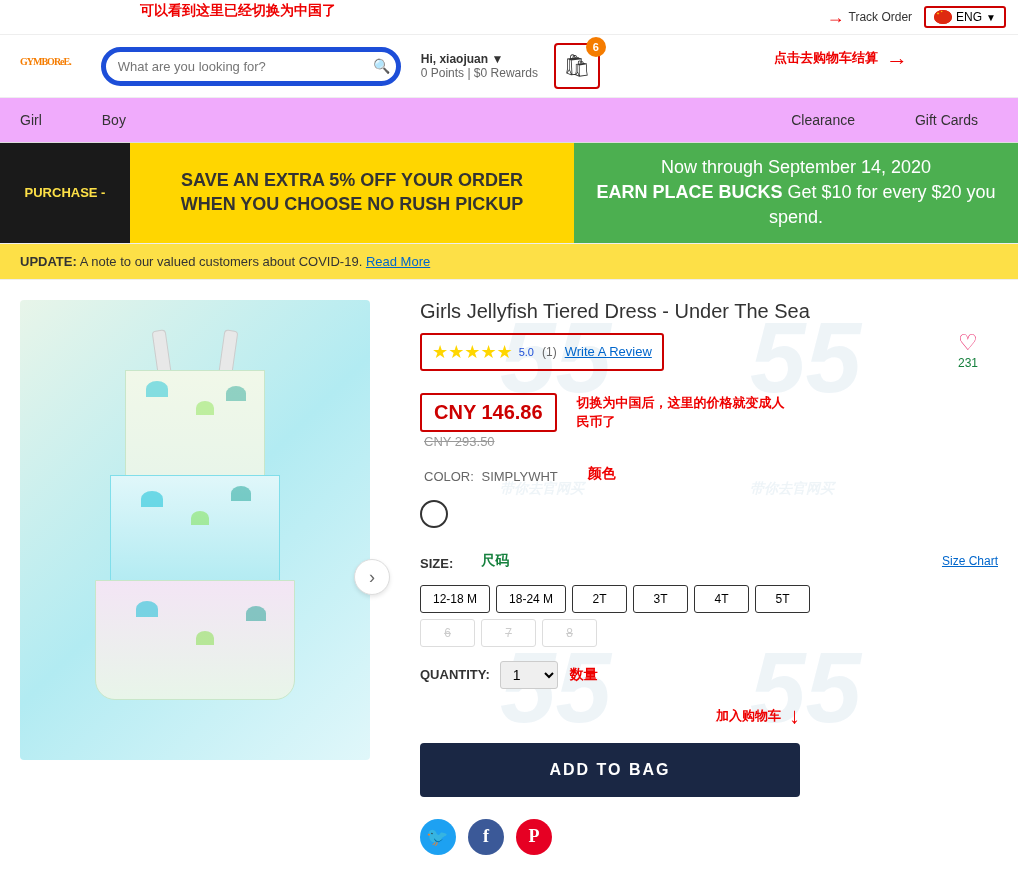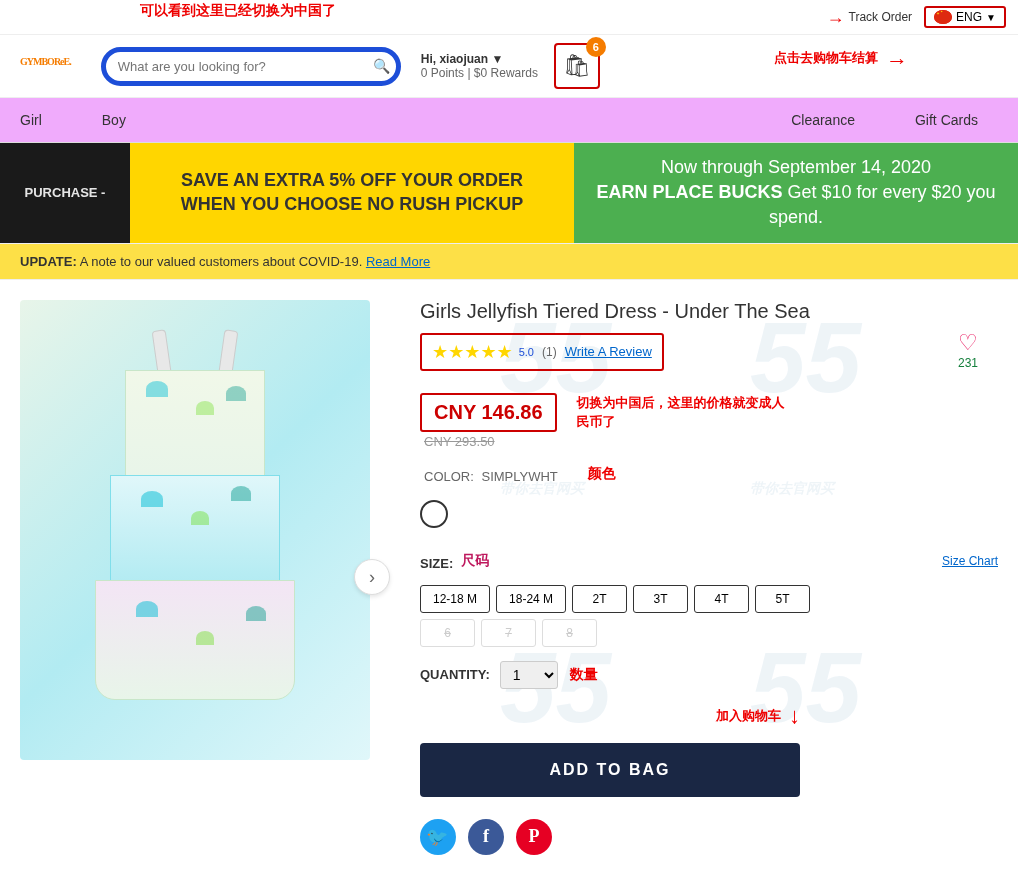--- a/index.html
+++ b/index.html
@@ -164,21 +164,21 @@
       width: 130px;
       min-height: 70px;
       display: flex;
       align-items: center;
       justify-content: center;
       font-size: 13px;
       font-weight: bold;
       padding: 8px;
       flex-shrink: 0;
     }
-    .banner-purchase span { color: #e5e5e5; }
+    .banner-purchase span { color: #fde047; }
     .banner-norush {
       background: #ffd600;
       flex: 1;
       display: flex;
       align-items: center;
       justify-content: center;
       padding: 12px 20px;
     }
     .banner-norush-text {
       font-size: 18px;
@@ -585,21 +585,21 @@
         </div>
         <div style="margin-bottom:12px;">
           <span class="color-swatch"></span>
         </div>
       </div>
 
       <div>
         <div class="size-row">
           <div style="display:flex;align-items:center;">
             <span class="section-label">SIZE:</span>
-            <span style="color:#be185d;font-size:14px;font-weight:bold;margin-left:8px;">尺码</span>
+            <span style="color:#15803d;font-size:14px;font-weight:bold;margin-left:28px;">尺码</span>
           </div>
           <span class="size-chart-link">Size Chart</span>
         </div>
         <div class="size-buttons">
           <button class="size-btn">12-18 M</button>
           <button class="size-btn">18-24 M</button>
           <button class="size-btn">2T</button>
           <button class="size-btn">3T</button>
           <button class="size-btn">4T</button>
           <button class="size-btn">5T</button>

